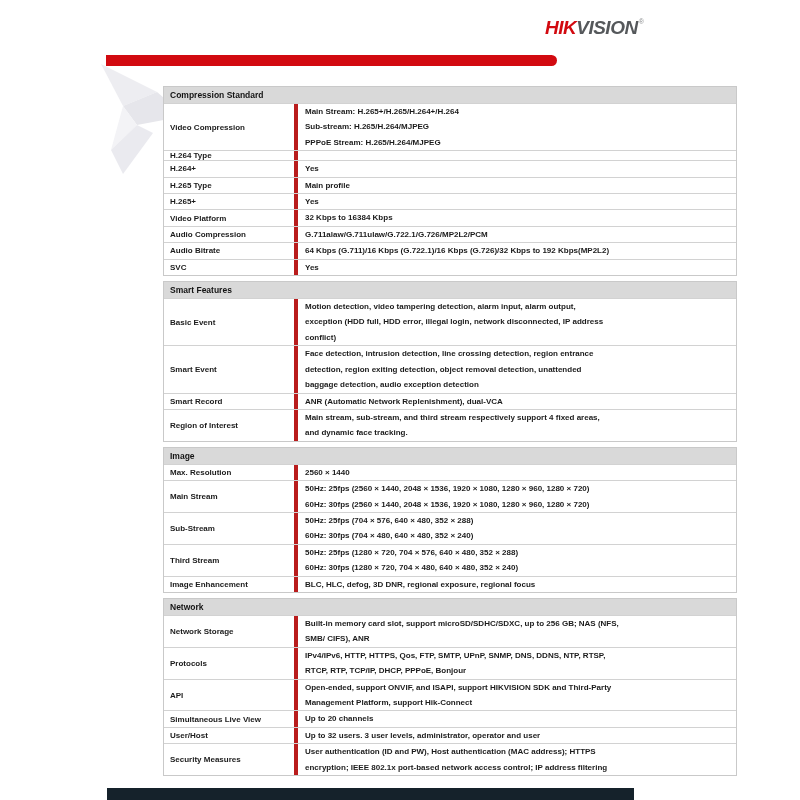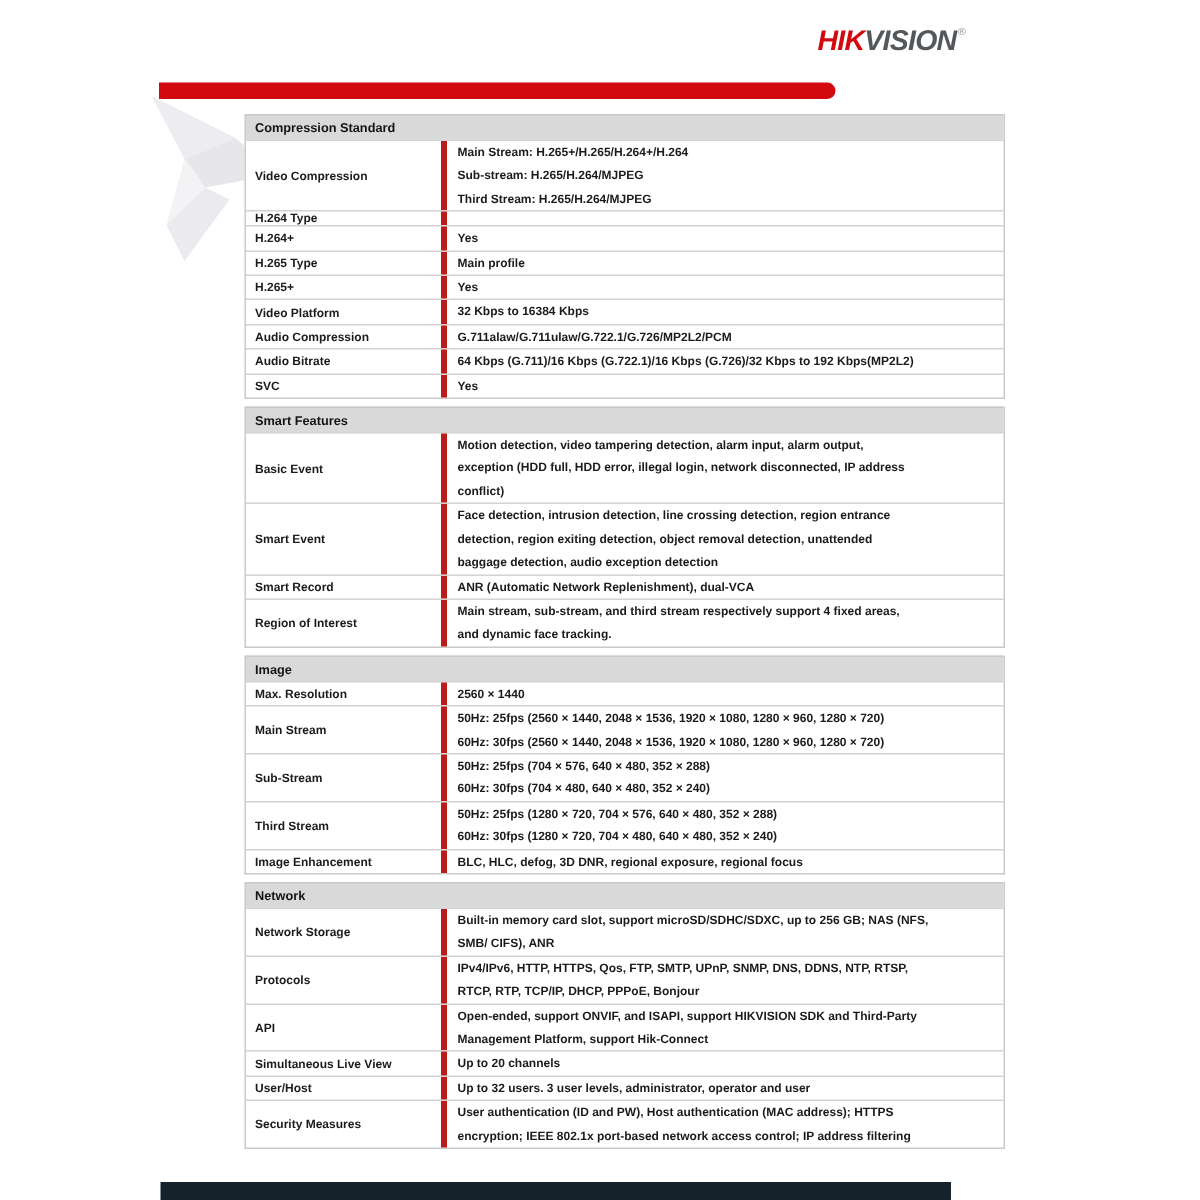--- a/index.html
+++ b/index.html
@@ -20,21 +20,21 @@
             background:#d20a10; border-radius:0 6px 6px 0; }
 
   
   .watermark { position:absolute; left:95px; top:62px; }
 
   
   .footerbar { position:absolute; left:107px; top:788px; width:527px; height:12px;
                background:#15222b; }
 
   
-  .spec { position:absolute; left:163px; top:76px; width:507px; }
+  .spec { position:absolute; left:163px; top:86px; width:574px; }
   .section { border:1px solid #c9c9c9; border-top:none; margin-bottom:5px; background:#ffffff; }
   .sec-header { background:#d9d9d9; border-top:1px solid #c9c9c9; font-size:8.5px;
                 font-weight:700; color:#141414; line-height:16px; padding-left:6px; }
   .row { display:flex; border-top:1px solid #d2d2d2; }
   .label { flex:0 0 134px; border-right:4px solid #b91c1c; padding-left:6px;
            display:flex; align-items:center; font-size:8px; font-weight:600; color:#1b1b1b; }
   .value { flex:1; padding:0 4px 0 7px; display:flex; flex-direction:column; }
   .line { font-size:8px; font-weight:600; color:#1b1b1b; line-height:15.4px; white-space:nowrap; }
 </style>
 </head>
@@ -56,21 +56,21 @@
   </svg>
 
   <div class="spec">
       <div class="section">
         <div class="sec-header">Compression Standard</div>
         <div class="row">
           <div class="label">Video Compression</div>
           <div class="value">
             <div class="line">Main Stream: H.265+/H.265/H.264+/H.264</div>
             <div class="line">Sub-stream: H.265/H.264/MJPEG</div>
-            <div class="line">Third Stream: H.265/H.264/MJPEG</div>
+            <div class="line">PPPoE Stream: H.265/H.264/MJPEG</div>
           </div>
         </div>
         <div class="row">
           <div class="label">H.264 Type</div>
         </div>
         <div class="row">
           <div class="label">H.264+</div>
           <div class="value">
             <div class="line">Yes</div>
           </div>

